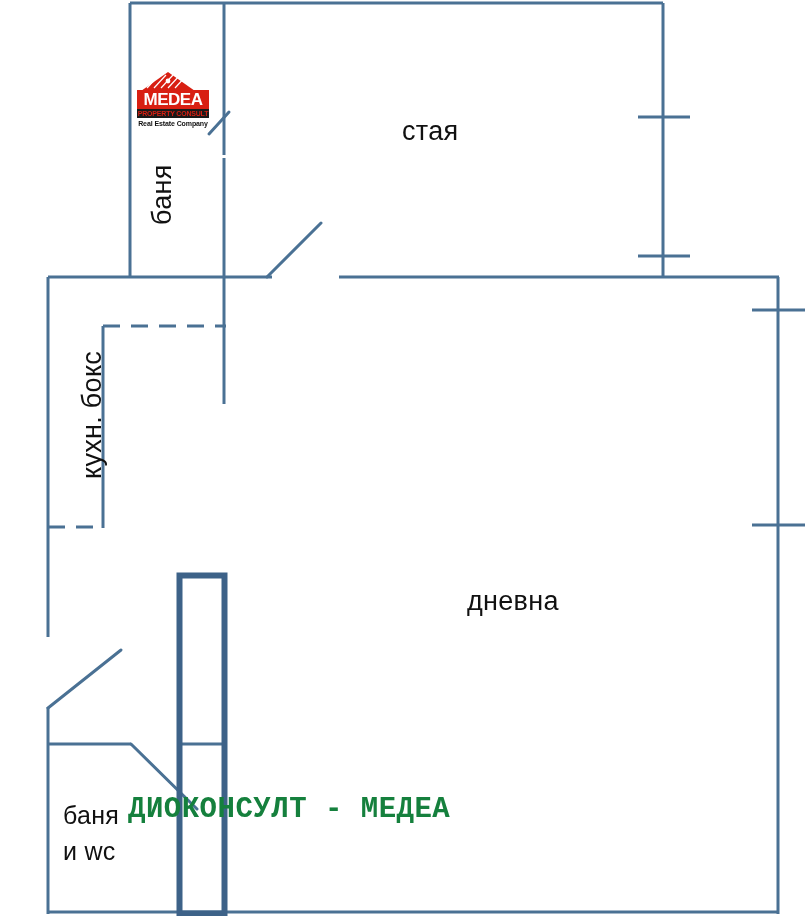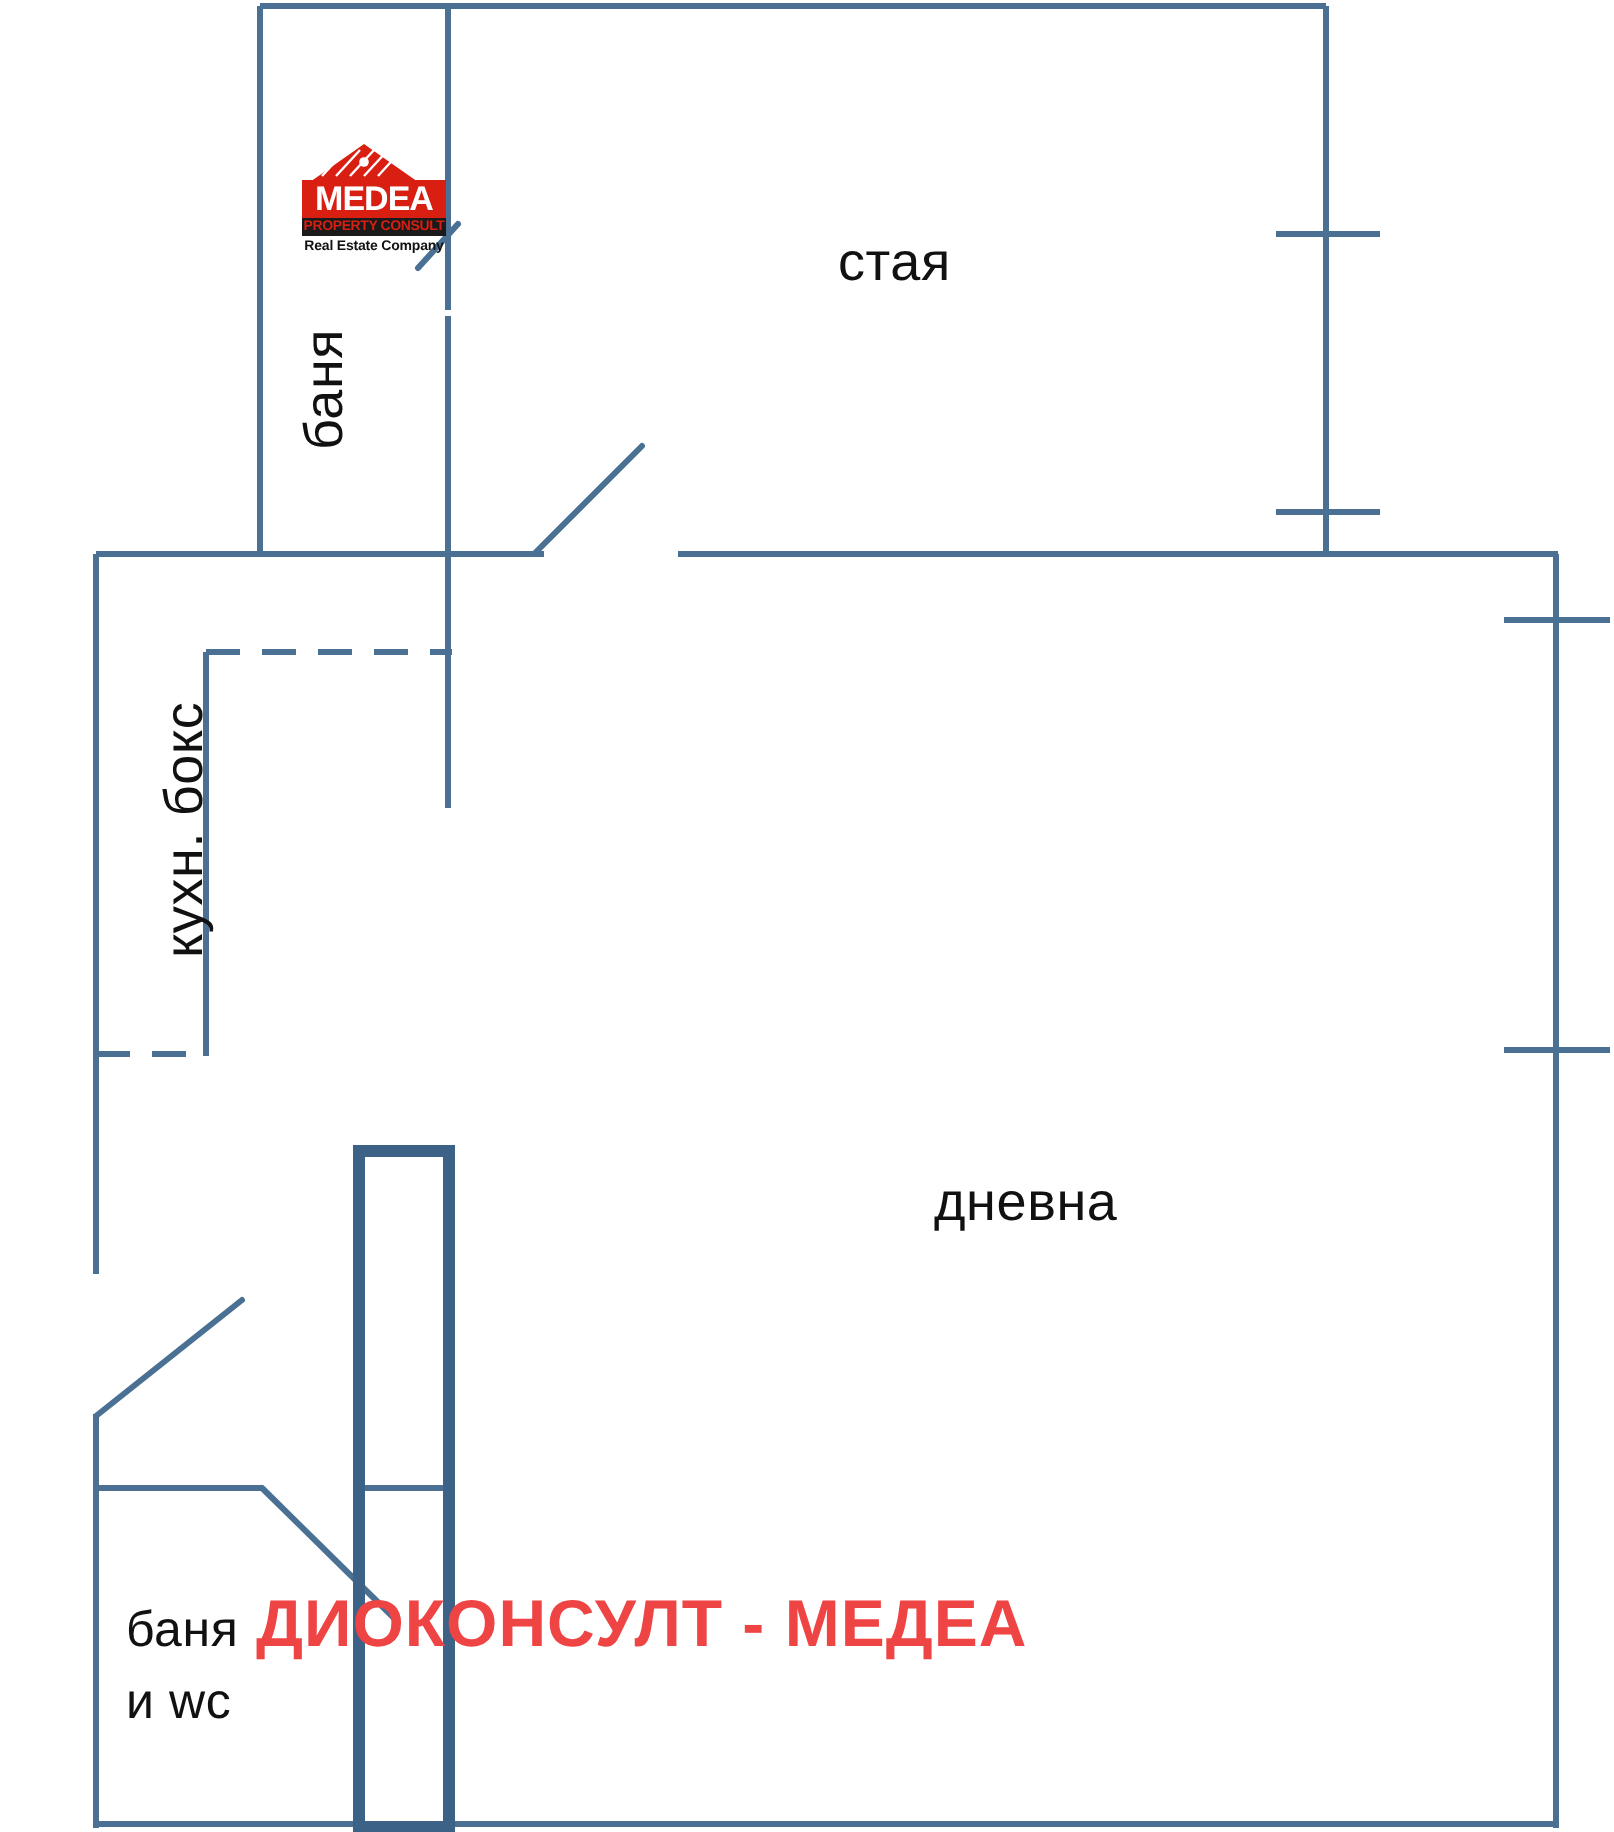--- a/index.html
+++ b/index.html
@@ -52,31 +52,31 @@
     line-height: 36px;
   }
   #label-banya-wc {
     white-space: pre-line;
   }
   
   #watermark {
     position: absolute;
     left: 128px;
     top: 793px;
-    font-family: Liberation Sans, sans-serif;
-    font-size: 33px;
-    font-weight: bold;
-    color: #ef4444;
+    font-family: Liberation Mono, monospace;
+    font-size: 29px;
+    font-weight: bold;
+    color: #15803d;
     letter-spacing: 0.5px;
     white-space: nowrap;
   }
   
   #logo {
     position: absolute;
-    left: 151px;
+    left: 137px;
     top: 72px;
     width: 72px;
     height: 59px;
   }
   #logo-roof {
     position: absolute;
     left: 4px;
     top: 0px;
     width: 0;
     height: 0;
@@ -194,21 +194,21 @@
         <line x1="20" y1="16" x2="32" y2="3" stroke="#ffffff" stroke-width="1.2"></line>
         <line x1="27" y1="16" x2="39" y2="3" stroke="#ffffff" stroke-width="1.2"></line>
         <line x1="34" y1="16" x2="45" y2="4" stroke="#ffffff" stroke-width="1.2"></line>
         <circle cx="27" cy="9" r="2.4" fill="#ffffff"></circle>
       </svg>
       <div id="logo-word">MEDEA</div>
       <div id="logo-sub">PROPERTY CONSULT</div>
       <div id="logo-tag">Real Estate Company</div>
     </div>
 
-    <div class="room-label" id="label-staya" style="left:419px; top:116px;text-align:right;">стая</div>
+    <div class="room-label" id="label-staya" style="left:402px; top:116px;text-align:right;">стая</div>
 
     <div class="room-label vertical" id="label-banya" style="left:147px; top:225px;">баня</div>
 
     <div class="room-label vertical" id="label-kuhn-boks" style="left:77px; top:479px;">кухн. бокс</div>
 
     <div class="room-label" id="label-dnevna" style="left:467px; top:586px;">дневна</div>
 
     <div class="room-label small" id="label-banya-wc" style="left:63px; top:797px;">баня
 и wc</div>
 

